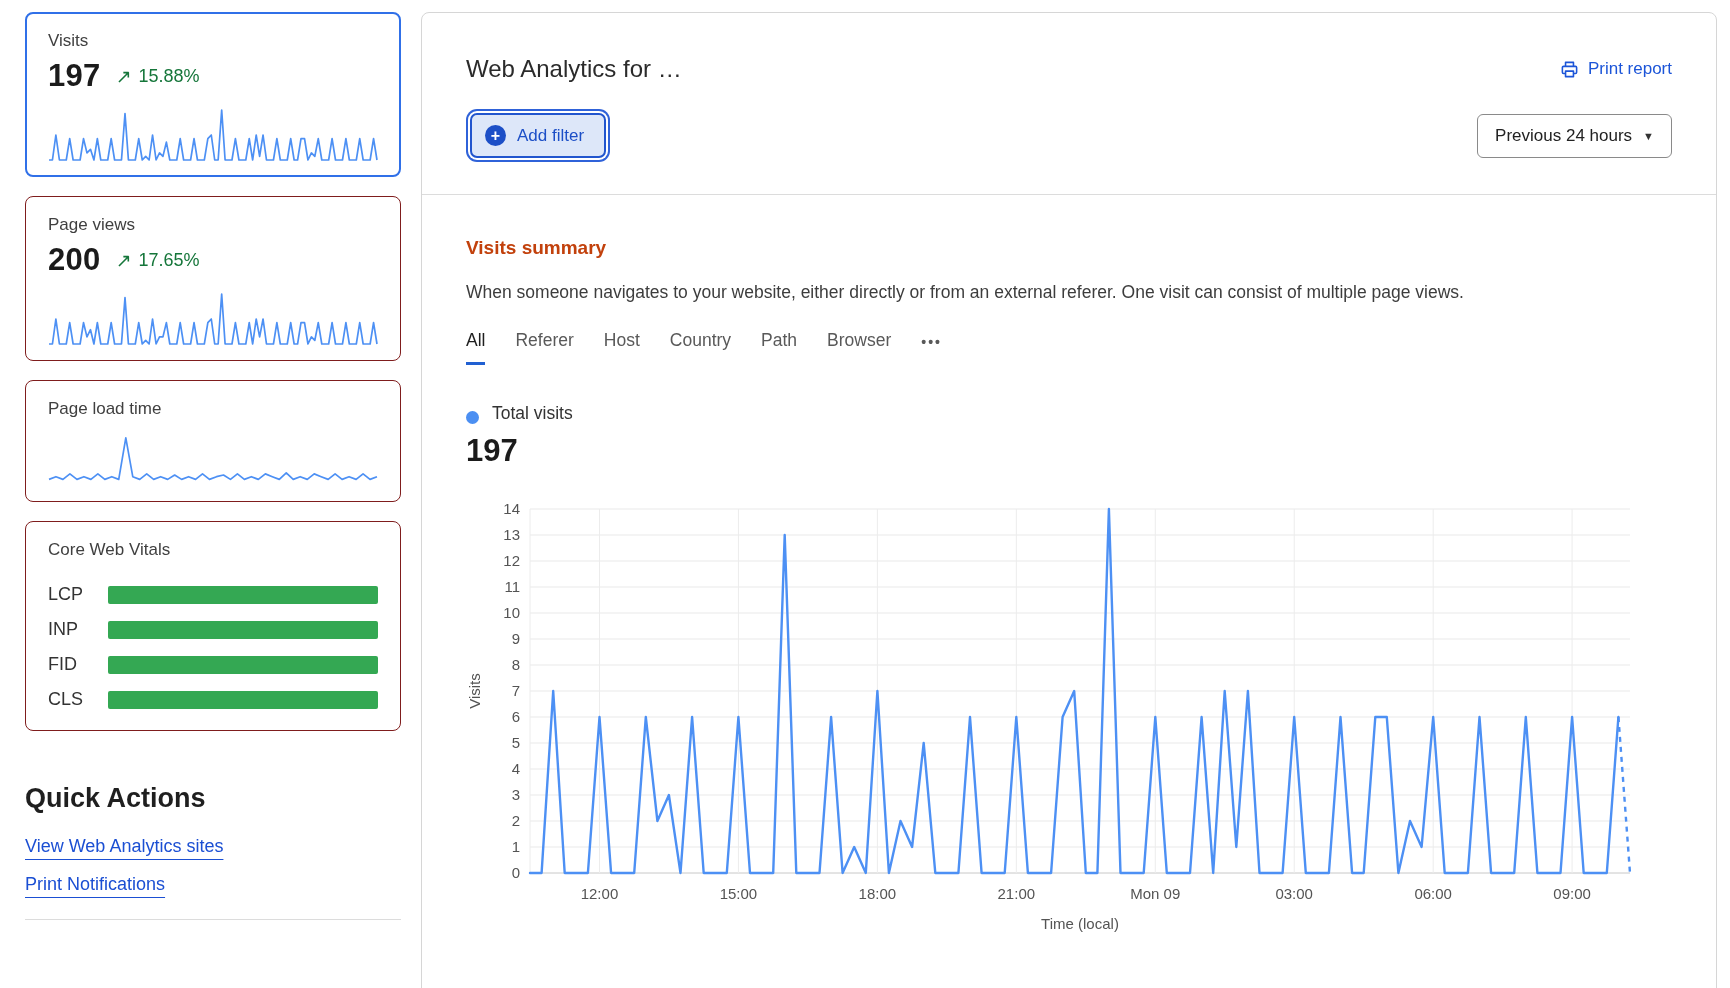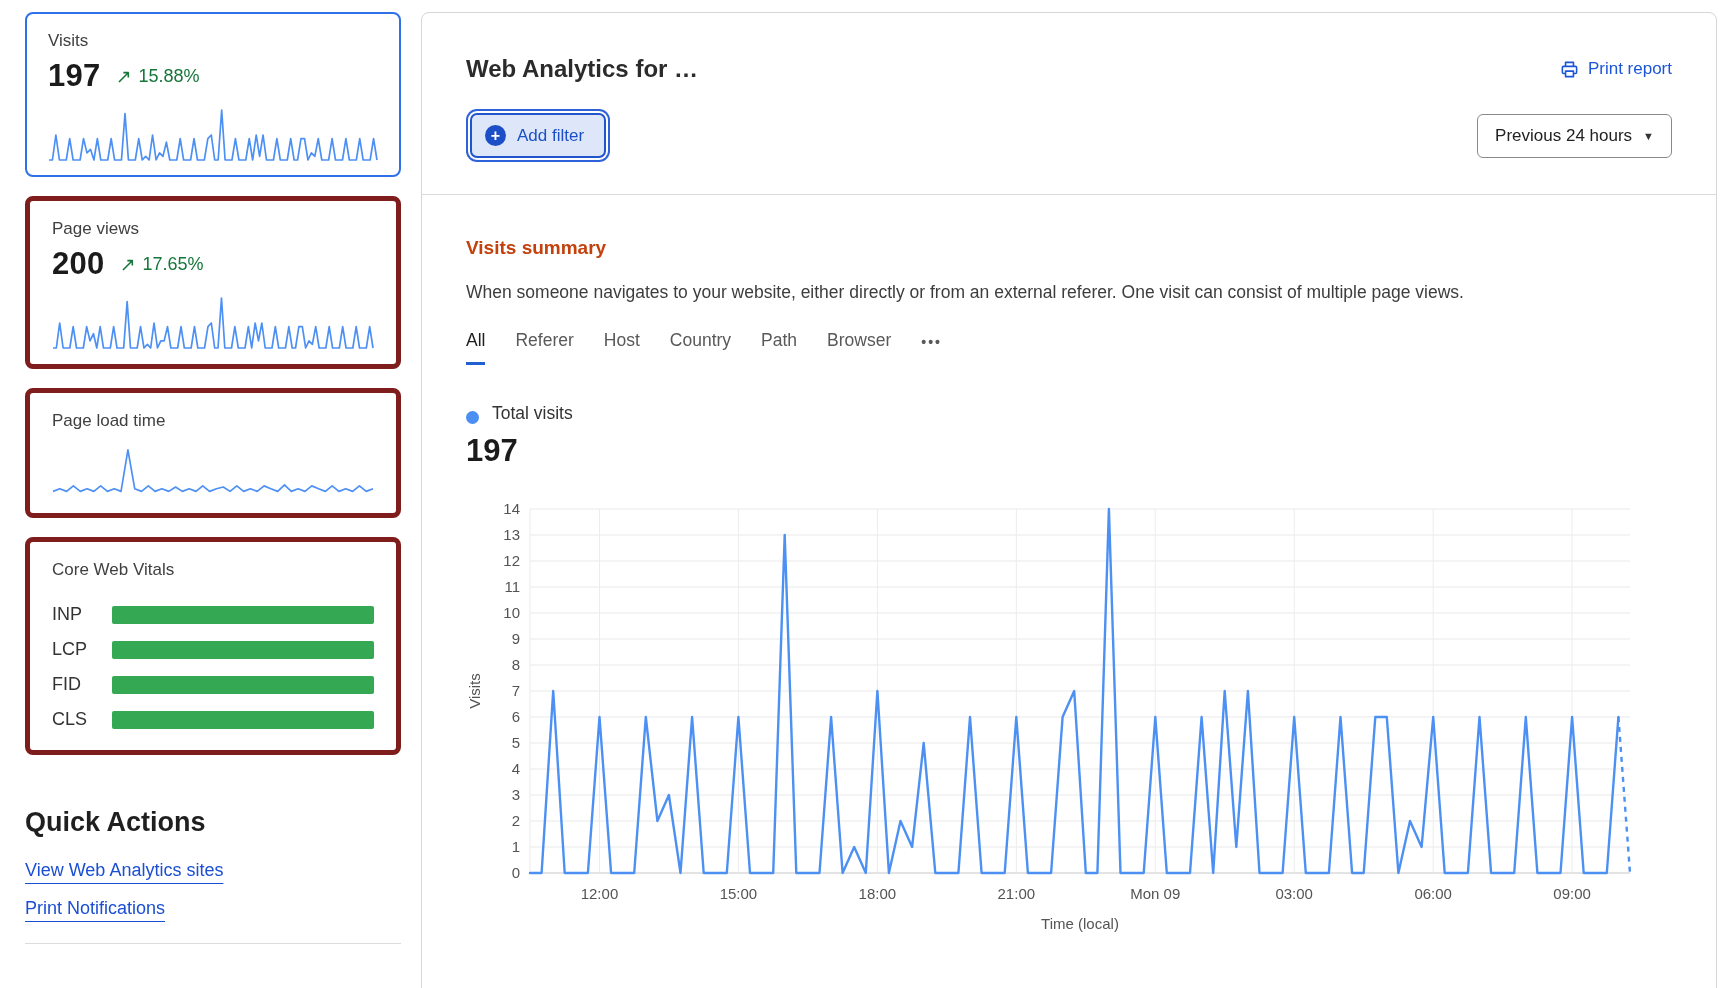--- a/index.html
+++ b/index.html
@@ -7,21 +7,21 @@
   body {
     width:1730px; height:988px; overflow:hidden;
     font-family:"Liberation Sans", sans-serif;
     color:#1f1f1f;
   }
   .page { display:flex; width:1730px; height:712px;border-radius:32px; }
 
   
   .sidebar { flex:none; width:376px; margin:12px 20px 0 25px; }
   .card {
-    background:#fff; border:5px solid #7f1d1d; border-radius:8px;
+    background:#fff; border:1px solid #7f1d1d; border-radius:8px;
     padding:18px 22px 14px; margin-bottom:19px;
   }
   .card.selected { border:2px solid #3070e8; padding:17px 21px 13px; }
   .card-title { font-size:17px; color:#404040; }
   .value-row { display:flex; align-items:center; gap:15px; margin-top:7px; }
   .card-value { font-size:31px; font-weight:700; color:#1b1b1b; letter-spacing:.3px; }
   .trend { display:flex; align-items:center; gap:7px; color:#15763a; font-size:18px; }
   .trend .arrow { font-size:19px; line-height:1; }
   .spark { display:block; width:100%; height:55px; margin-top:13px; }
 
@@ -38,21 +38,21 @@
   }
   .sidebar hr { border:none; border-top:1px solid #dcdcdc; margin-top:24px; }
 
   
   .panel {
     flex:1; margin:12px 15px 0 0; height:1040px;
     border:1px solid #d6d6d6; border-radius:8px; background:#fff;
   }
   .panel-header { padding:42px 44px 36px; border-bottom:1px solid #dcdcdc; }
   .ph-row1 { display:flex; justify-content:space-between; align-items:center; }
-  .page-title { font-size:24px; font-weight:700; color:#2b2b2b; }
+  .page-title { font-size:24px; font-weight:400; color:#2b2b2b; }
   .print-link {
     display:flex; align-items:center; gap:9px; color:#1c55d8; font-size:17px;
     text-decoration:none; cursor:pointer;
   }
   .ph-row2 { display:flex; justify-content:space-between; align-items:center; margin-top:30px; }
   .add-filter {
     display:flex; align-items:center; gap:11px; margin-left:4px;
     background:#dde7f9; border:2px solid #2155ce; border-radius:7px;
     padding:10px 20px 10px 13px; color:#1c4fc7; font-size:17px;
     font-family:"Liberation Sans", sans-serif; cursor:pointer;
@@ -120,25 +120,25 @@
     <div class="card">
       <div class="card-title">Page load time</div>
       <svg class="spark" viewBox="0 0 327 55" preserveAspectRatio="none">
           <polyline points="1.0,47.4 7.9,44.7 14.8,47.4 21.7,41.9 28.7,47.4 35.6,44.7 42.5,47.4 49.4,41.9 56.3,47.4 63.2,44.7 70.1,47.4 77.1,5.8 84.0,44.7 90.9,47.4 97.8,41.9 104.7,47.4 111.6,44.7 118.6,47.4 125.5,43.0 132.4,47.4 139.3,44.7 146.2,47.4 153.1,41.9 160.0,47.4 167.0,44.7 173.9,43.0 180.8,47.4 187.7,41.9 194.6,47.4 201.5,44.7 208.4,47.4 215.4,41.9 222.3,44.7 229.2,47.4 236.1,40.8 243.0,47.4 249.9,44.7 256.9,47.4 263.8,41.9 270.7,44.7 277.6,47.4 284.5,41.9 291.4,47.4 298.3,44.7 305.3,47.4 312.2,41.9 319.1,47.4 326.0,44.7" fill="none" stroke="#4d90f4" stroke-width="1.7" stroke-linejoin="round" vector-effect="non-scaling-stroke"></polyline>
         </svg>
     </div>
 
     <div class="card vitals">
       <div class="card-title">Core Web Vitals</div>
       <div class="vrow">
+        <span class="vlabel">LCP</span>
+        <div class="vbar"></div>
+      </div>
+      <div class="vrow">
         <span class="vlabel">INP</span>
-        <div class="vbar"></div>
-      </div>
-      <div class="vrow">
-        <span class="vlabel">LCP</span>
         <div class="vbar"></div>
       </div>
       <div class="vrow">
         <span class="vlabel">FID</span>
         <div class="vbar"></div>
       </div>
       <div class="vrow">
         <span class="vlabel">CLS</span>
         <div class="vbar"></div>
       </div>

